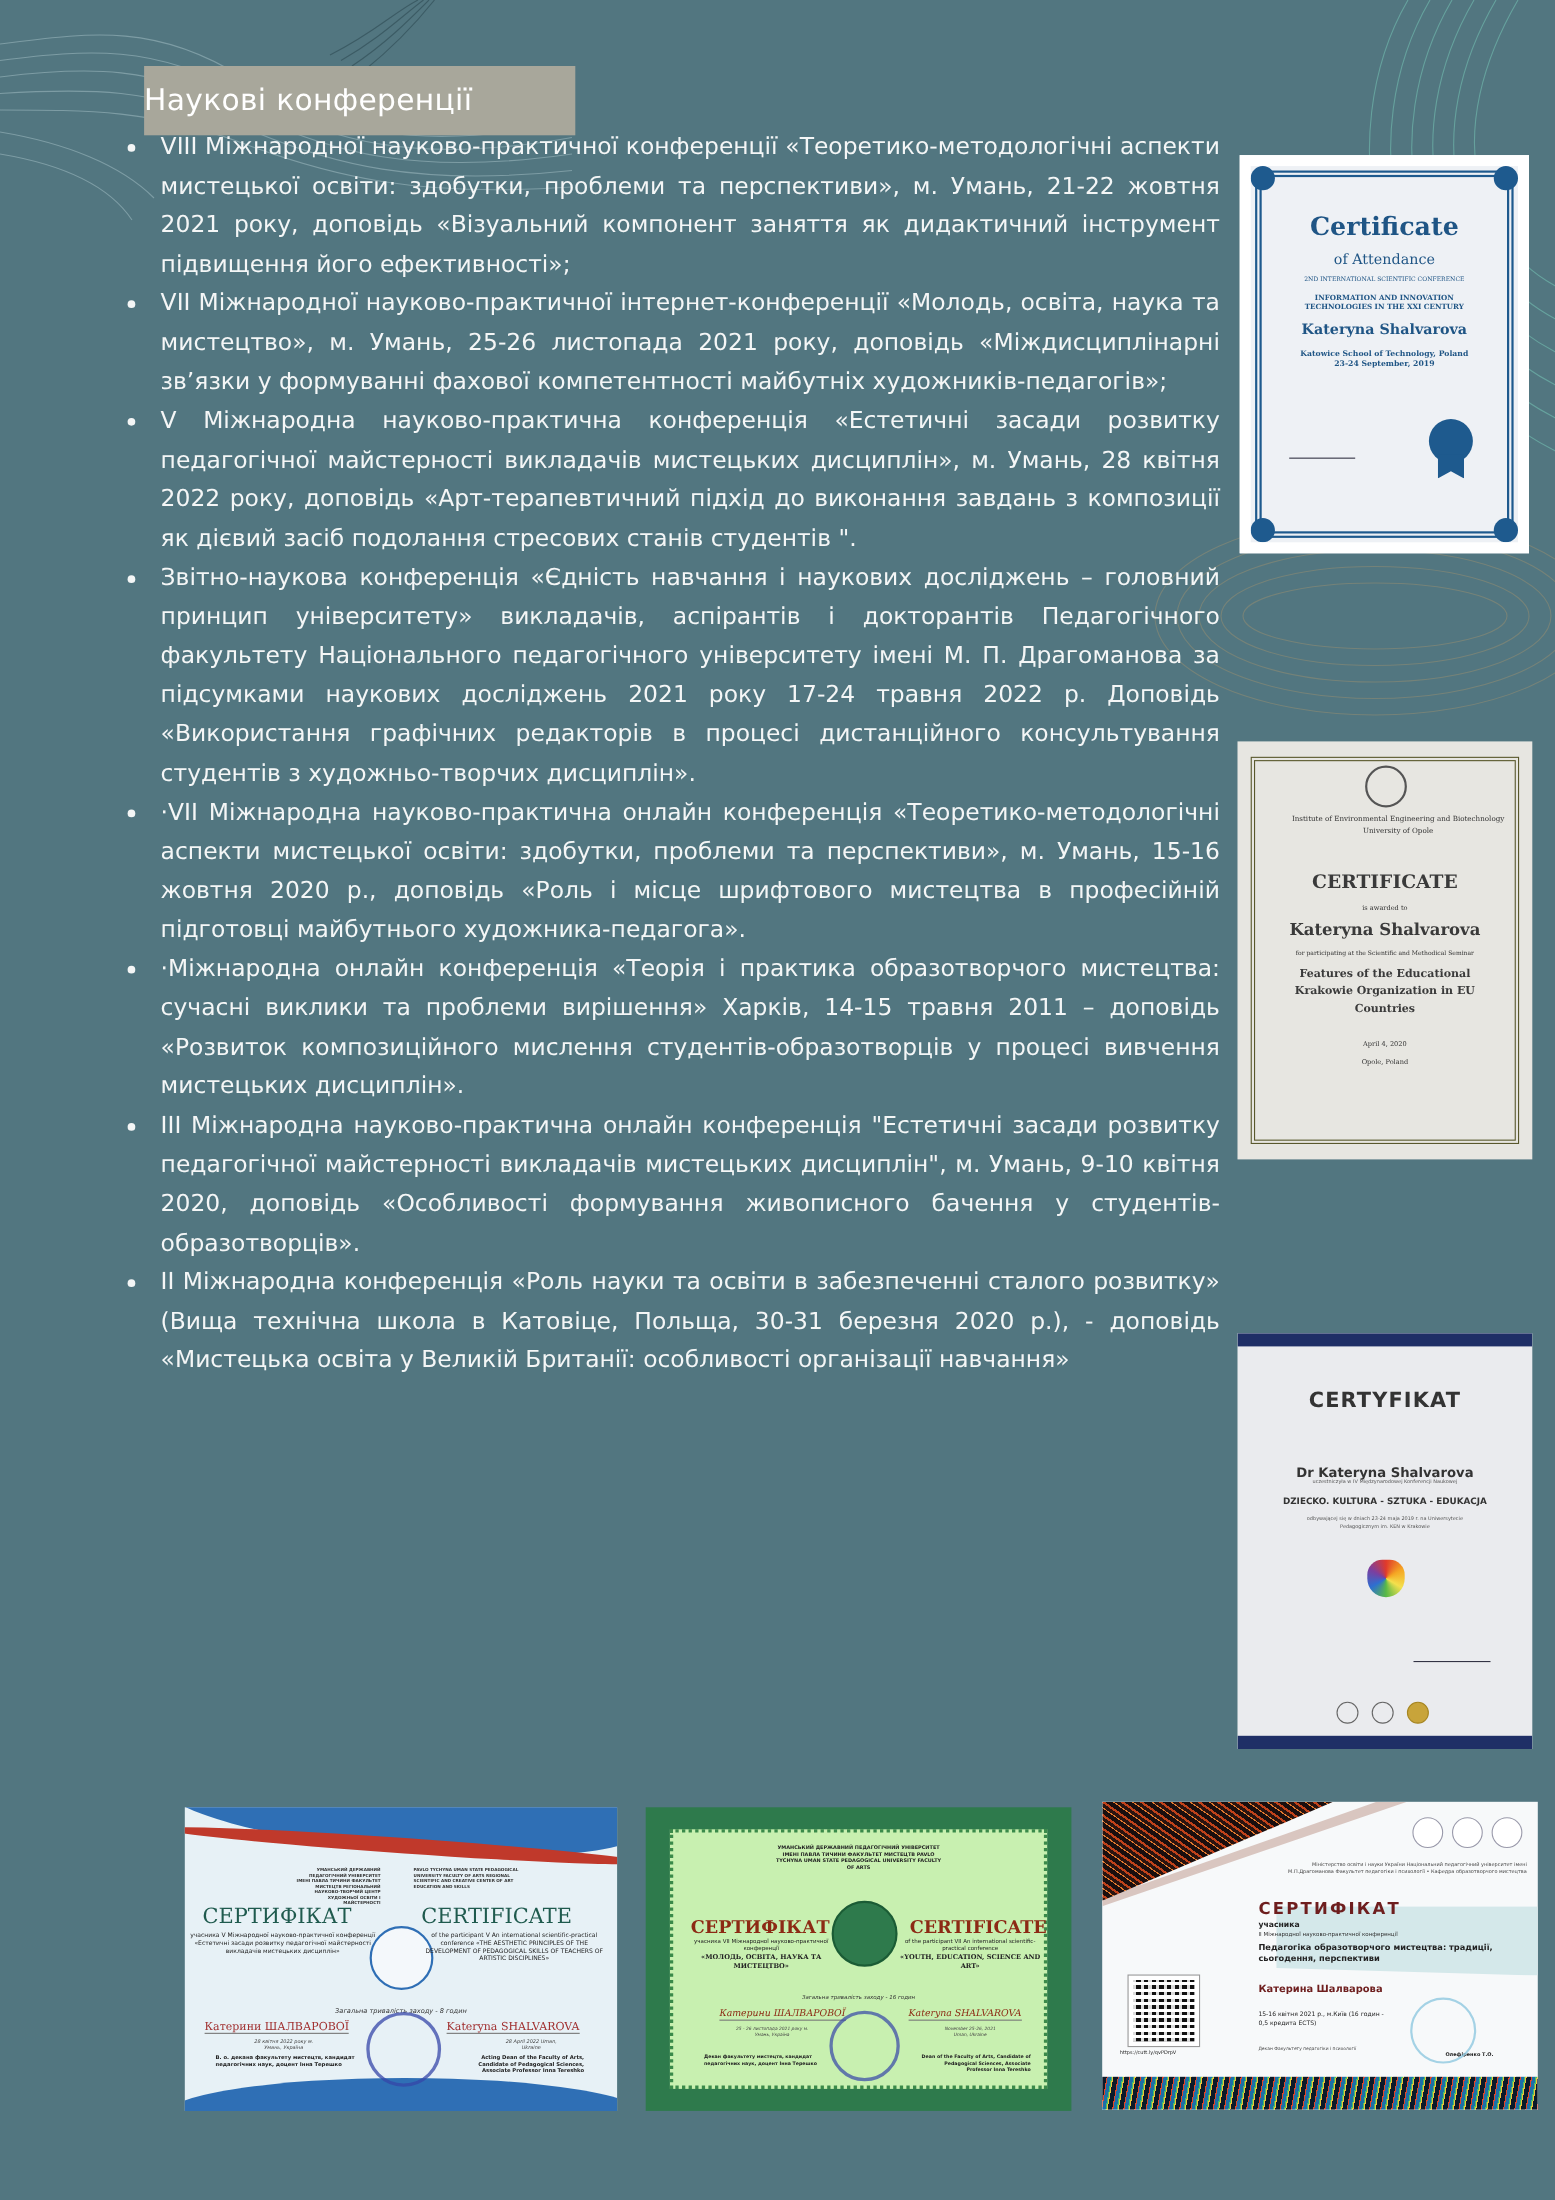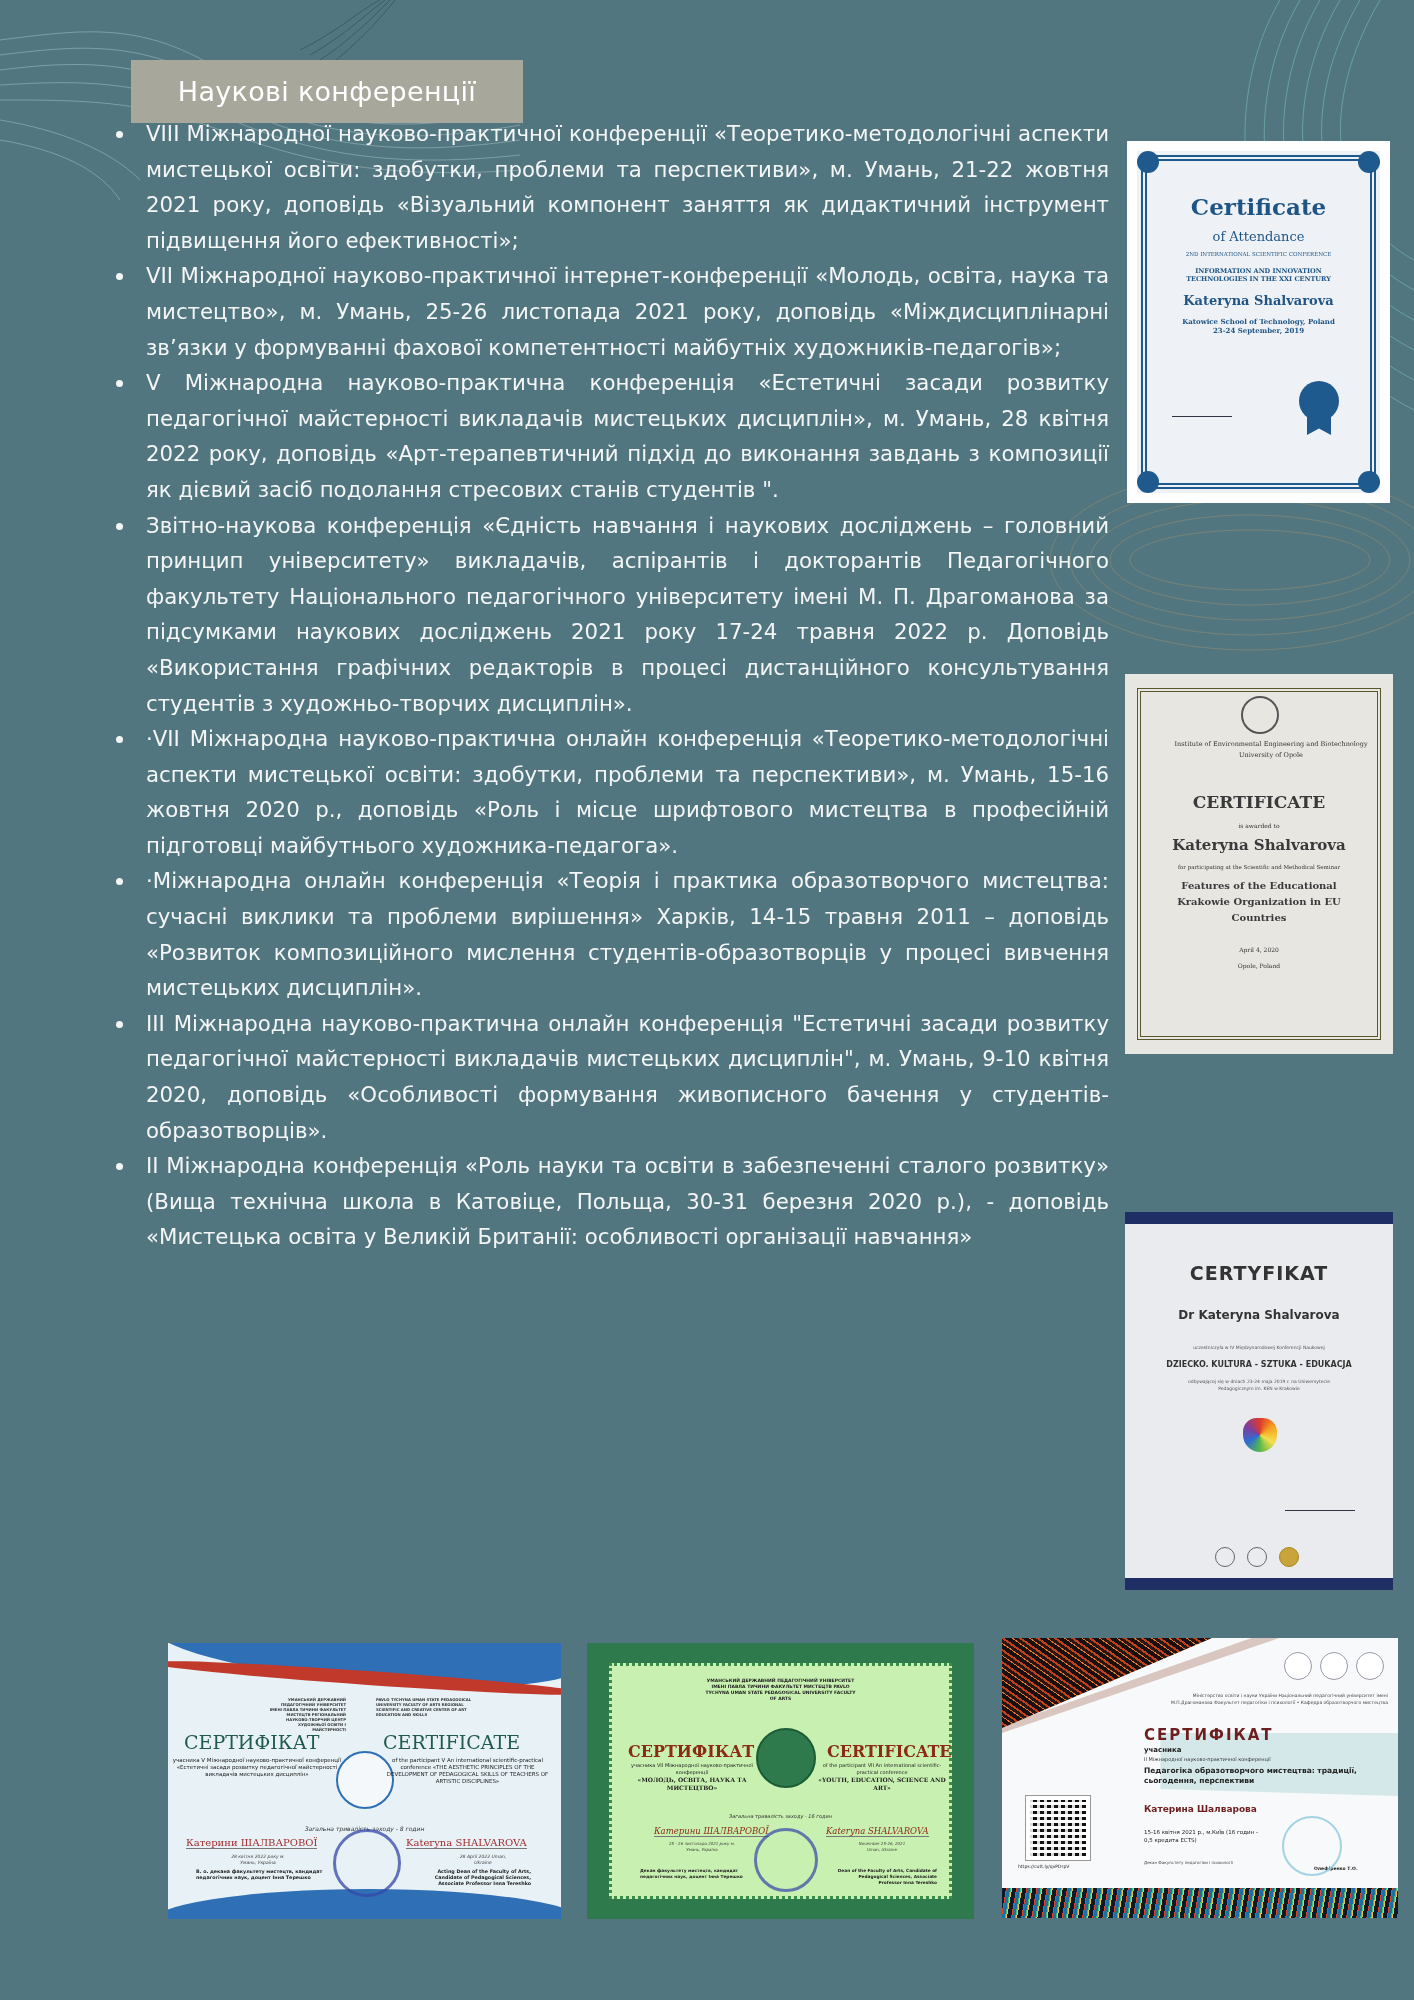--- a/index.html
+++ b/index.html
@@ -6,21 +6,21 @@
   body {
     width: 1414px; height: 2000px; position: relative; overflow: hidden;
     background: #527680;
     font-family: "DejaVu Sans", sans-serif;
     color: #ffffff;
   }
   .bg-deco { position: absolute; left: 0; top: 0; width: 1414px; height: 2000px; pointer-events: none; }
   .title-box {
     position: absolute; left: 131px; top: 60px; width: 392px; height: 63px;
     background: #a8a79b;
-    display: flex; align-items: center; justify-content: center;
+    display: flex; align-items: center; 
   }
   .title-box span { font-size: 27px; color: #ffffff; letter-spacing: 0.3px; }
   .list {
     position: absolute; left: 110px; top: 116px; width: 963px;
     margin: 0; padding: 0 0 0 36px; list-style: none;
   }
   .list li {
     position: relative; font-size: 21.3px; line-height: 35.6px;
     text-align: justify; color: #f4f6f6;
   }
@@ -54,21 +54,21 @@
   .c2 .s2 { top: 148px; font-family: "DejaVu Serif", serif; font-size: 6px; color: #333; }
   .c2 .nm { top: 162px; font-family: "DejaVu Serif", serif; font-size: 15px; font-weight: bold; color: #3a3a3a; }
   .c2 .s3 { top: 190px; font-family: "DejaVu Serif", serif; font-size: 5.5px; color: #333; }
   .c2 .s4 { top: 204px; font-family: "DejaVu Serif", serif; font-size: 10px; font-weight: bold; color: #3a3a3a; line-height: 16px; }
   .c2 .s5 { top: 268px; font-family: "DejaVu Serif", serif; font-size: 6px; color: #333; line-height: 16px; }
 
   
   .c3 { left: 1125px; top: 1212px; width: 268px; height: 378px; background: #eaebee; }
   .c3 .bar { position: absolute; left: 0; right: 0; height: 12px; background: #1f2f66; }
   .c3 .h { top: 50px; font-family: "DejaVu Sans", sans-serif; font-size: 19px; font-weight: bold; color: #333; letter-spacing: 1px; }
-  .c3 .nm { top: 96px; font-size: 12px; font-weight: bold; color: #333; }
+  .c3 .nm { top: 120px; font-size: 12px; font-weight: bold; color: #333; }
   .c3 .s1 { top: 133px; font-size: 4.5px; color: #555; }
   .c3 .s2 { top: 148px; font-size: 8px; font-weight: bold; color: #333; }
   .c3 .s3 { top: 166px; font-size: 4.5px; color: #555; line-height: 7px; }
   .c3 .hand { position: absolute; left: 118px; top: 206px; width: 34px; height: 34px; border-radius: 40% 40% 50% 50%;
               background: conic-gradient(#e0392b, #f5a623, #f4e04d, #58b947, #2d6fd1, #7b3fa0, #e0392b); }
   .c3 .sig { position: absolute; left: 160px; top: 280px; width: 70px; height: 18px; border-bottom: 1px solid #334; }
   .c3 .logos { position: absolute; left: 90px; top: 335px; display: flex; gap: 12px; }
   .c3 .logos i { width: 18px; height: 18px; border-radius: 50%; border: 1px solid #666; display: block; }
   .c3 .logos i:last-child { background: #c8a43a; border-color: #a68520; }
 

